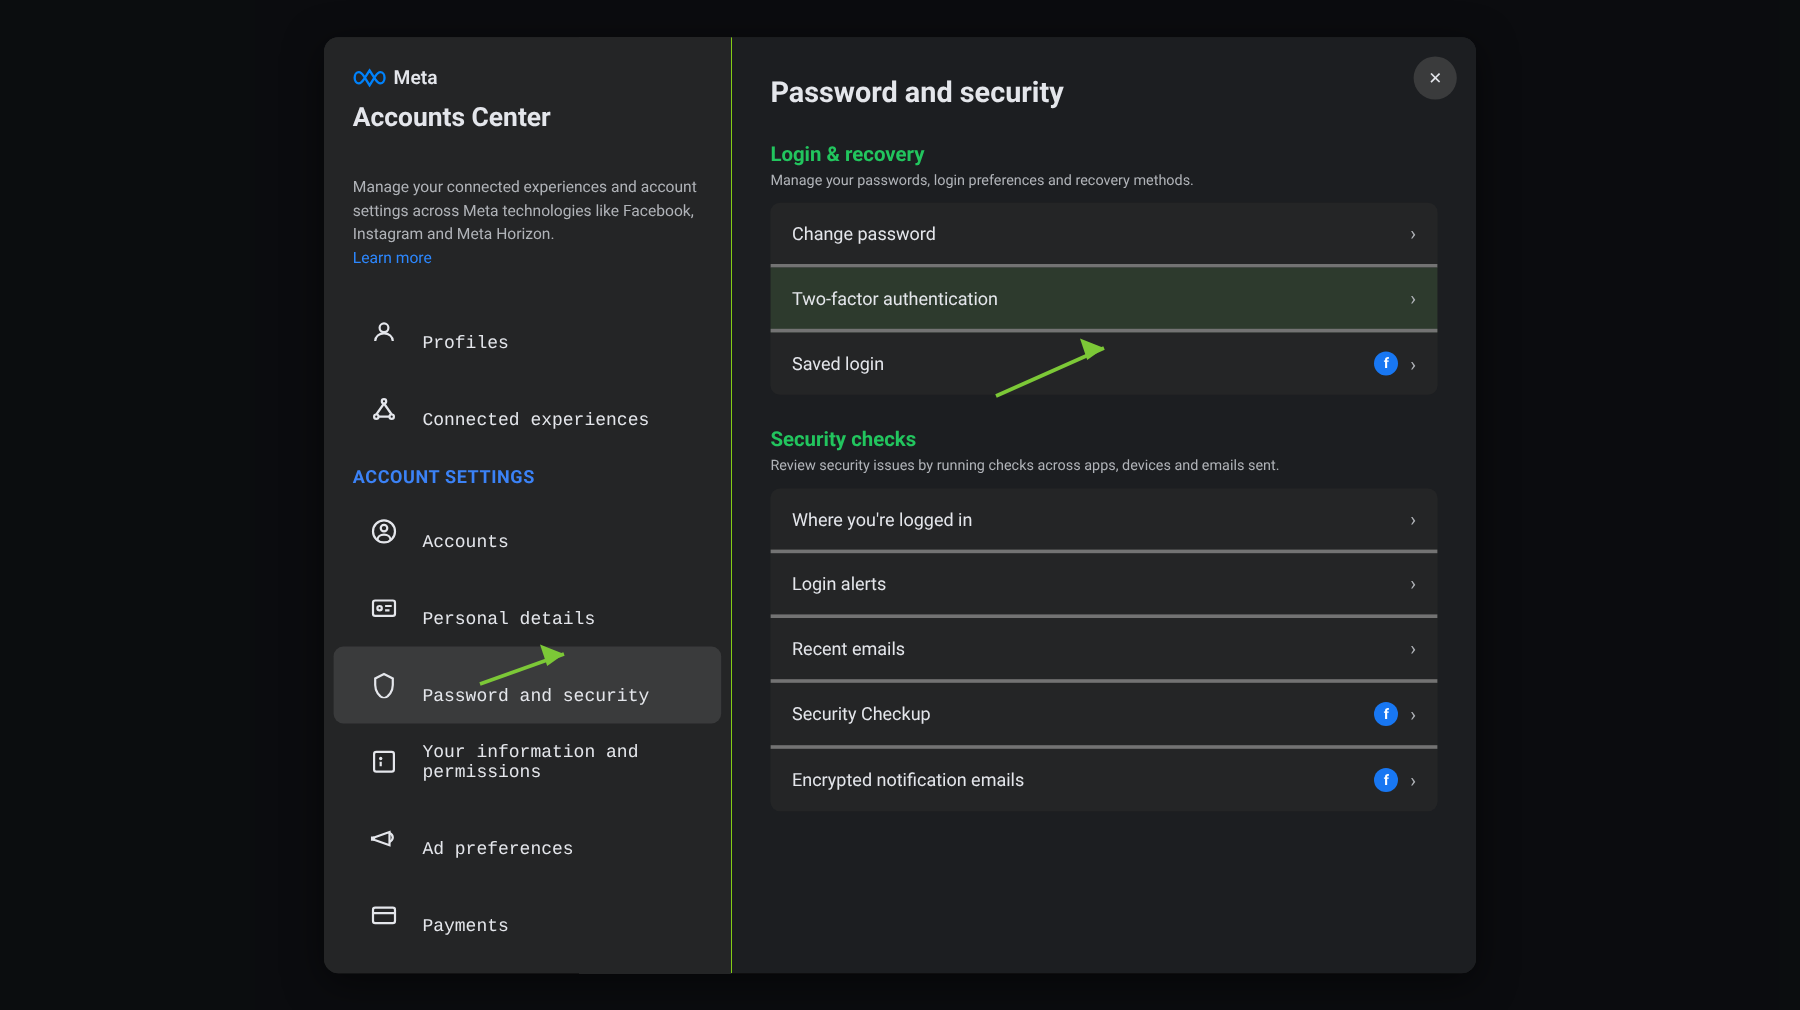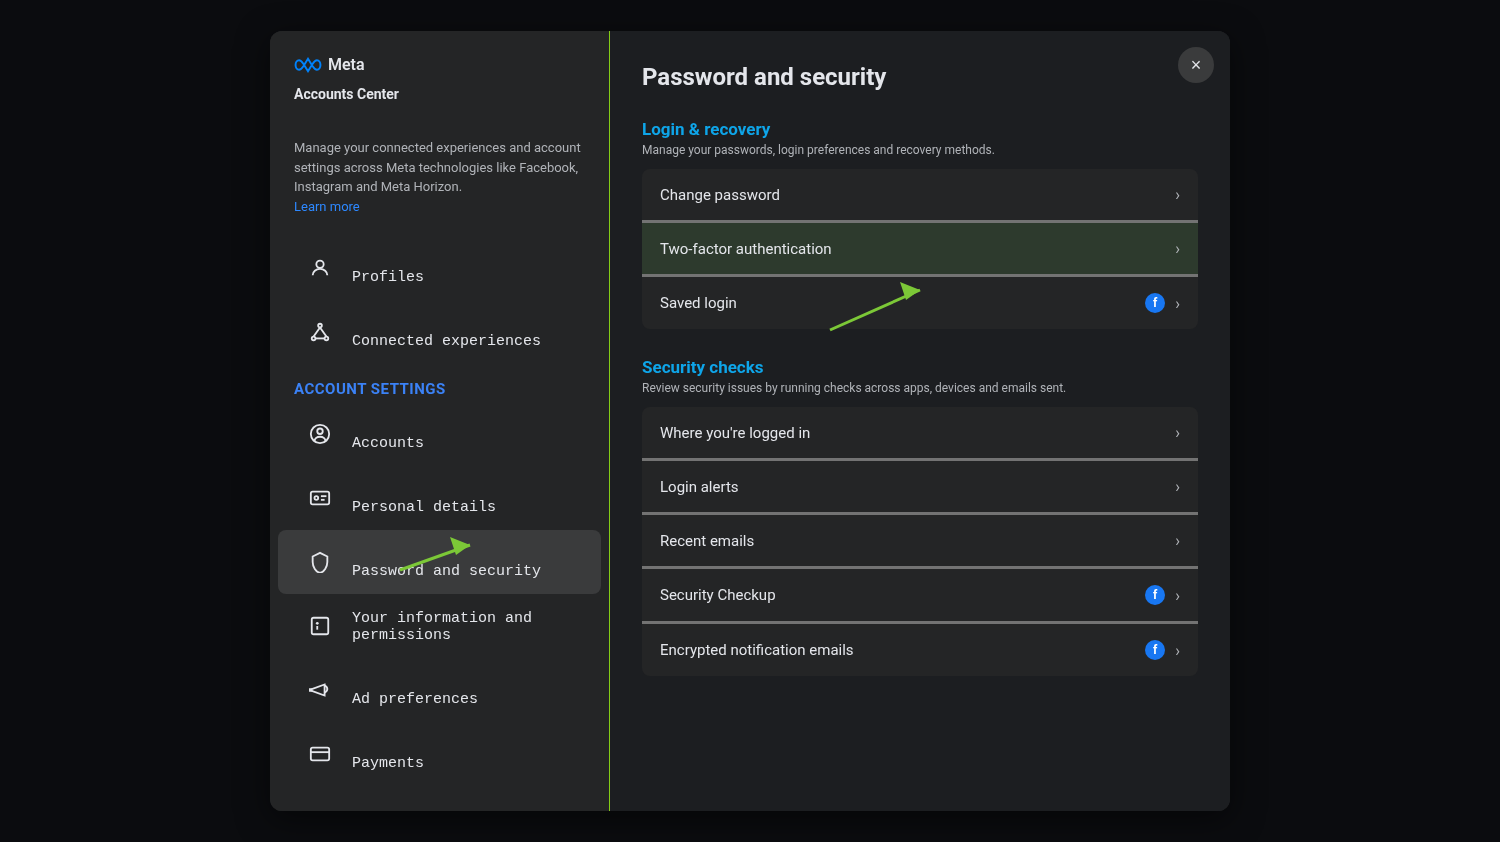--- a/index.html
+++ b/index.html
@@ -80,21 +80,21 @@
       height: 16px;
     }
 
     .meta-logo-text {
       font-size: 16px;
       font-weight: 600;
       color: #e4e6eb;
     }
 
     .sidebar-title {
-      font-size: 14px;
+      font-size: 22px;
       font-weight: 700;
       color: #e4e6eb;
       margin-bottom: 10px;
     }
 
     .sidebar-desc {
       font-size: 13px;
       color: #b0b3b8;
       line-height: 1.5;
       margin-top: 36px;
@@ -156,21 +156,21 @@
     .page-title {
       font-size: 24px;
       font-weight: 700;
       color: #e4e6eb;
       margin-bottom: 28px;
     }
 
     .section-title {
       font-size: 17px;
       font-weight: 700;
-      color: #0ea5e9;
+      color: #22c55e;
       margin-bottom: 4px;
     }
 
     .section-subtitle {
       font-size: 12px;
       color: #b0b3b8;
       margin-bottom: 12px;
     }
 
     .card-list {

